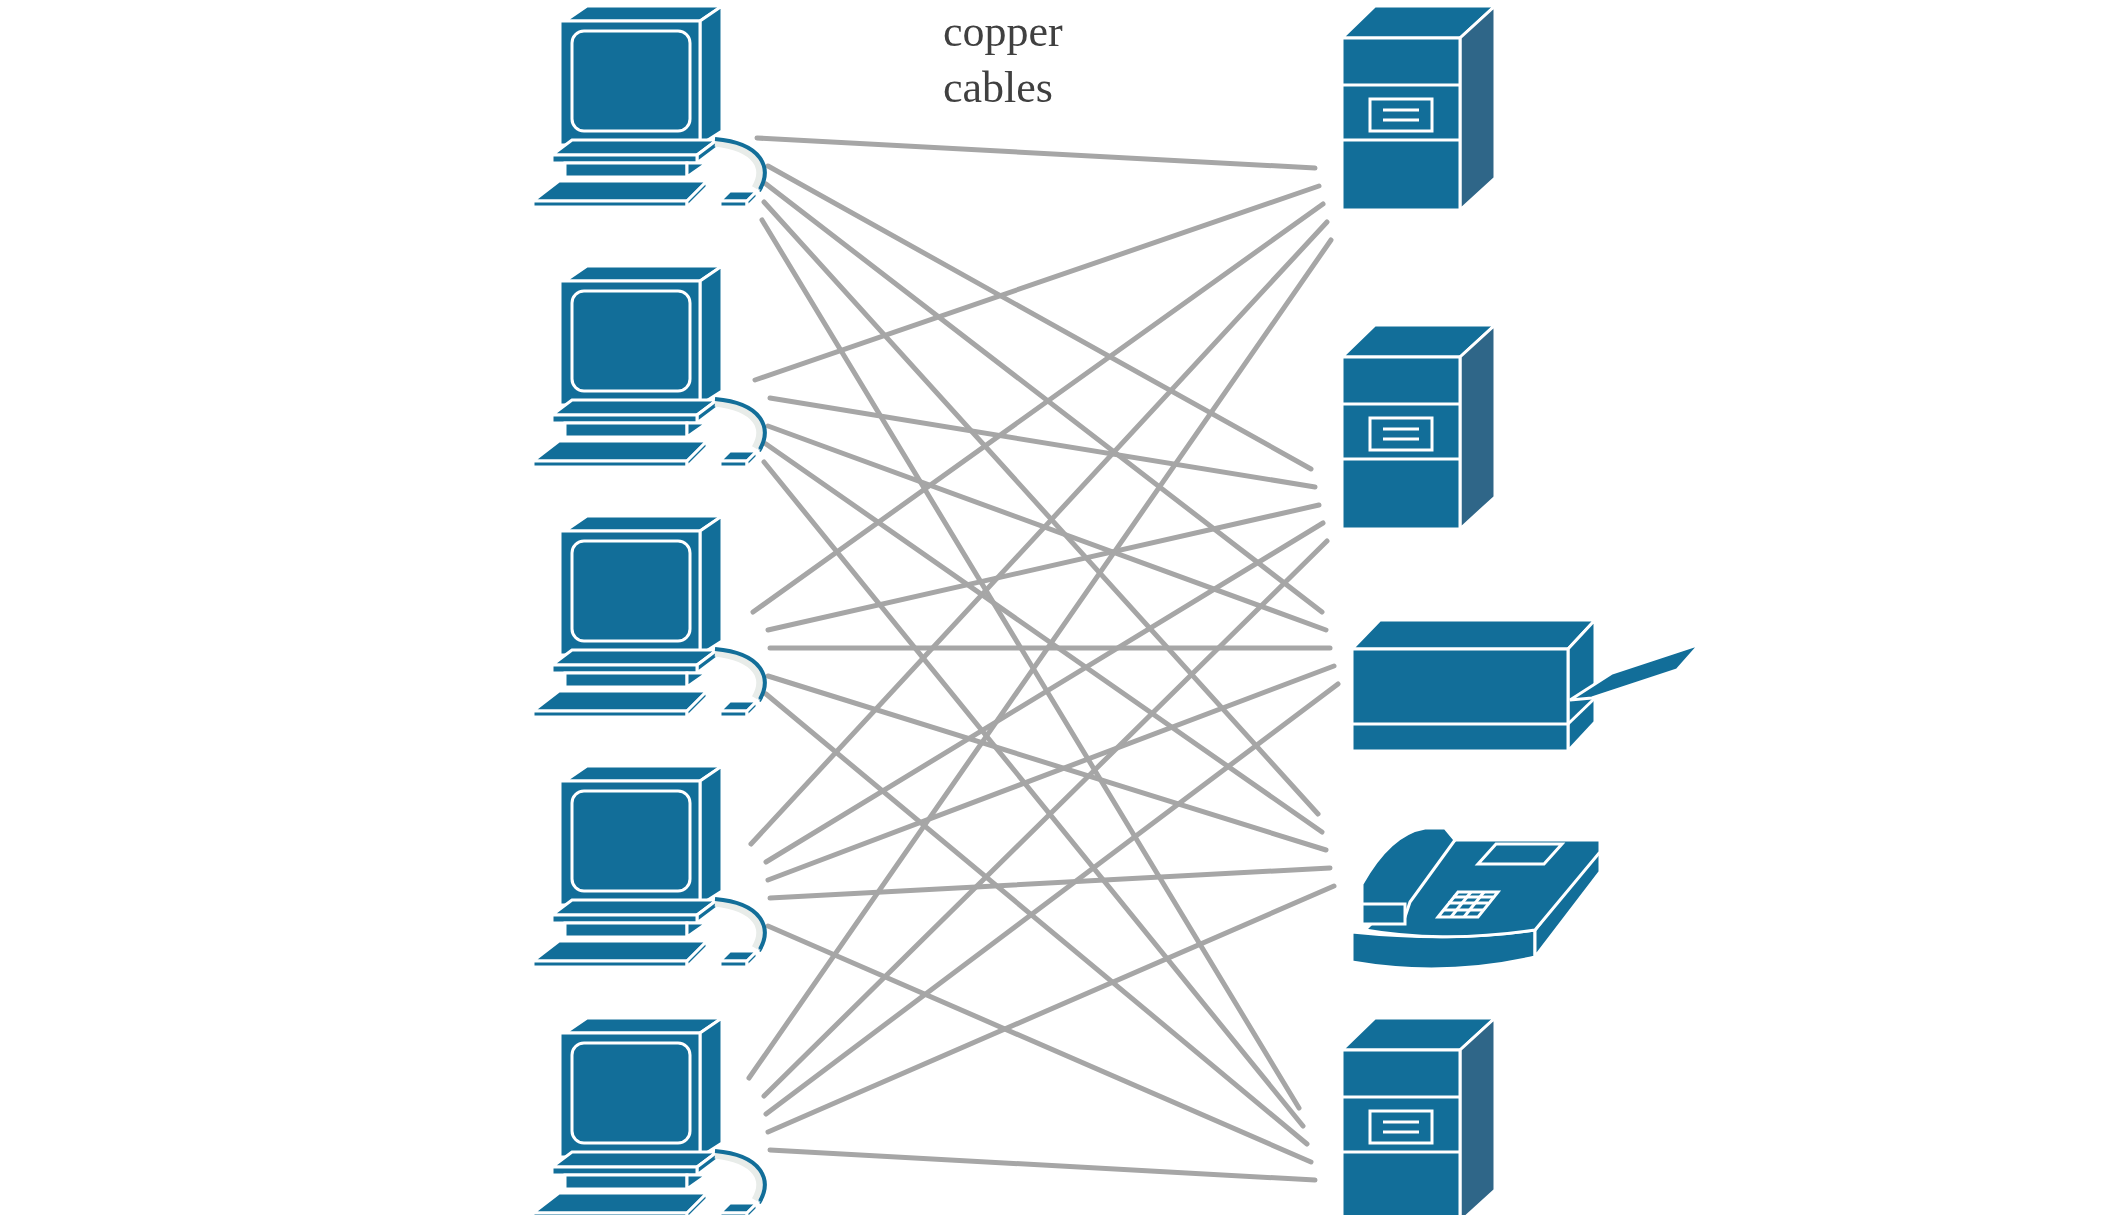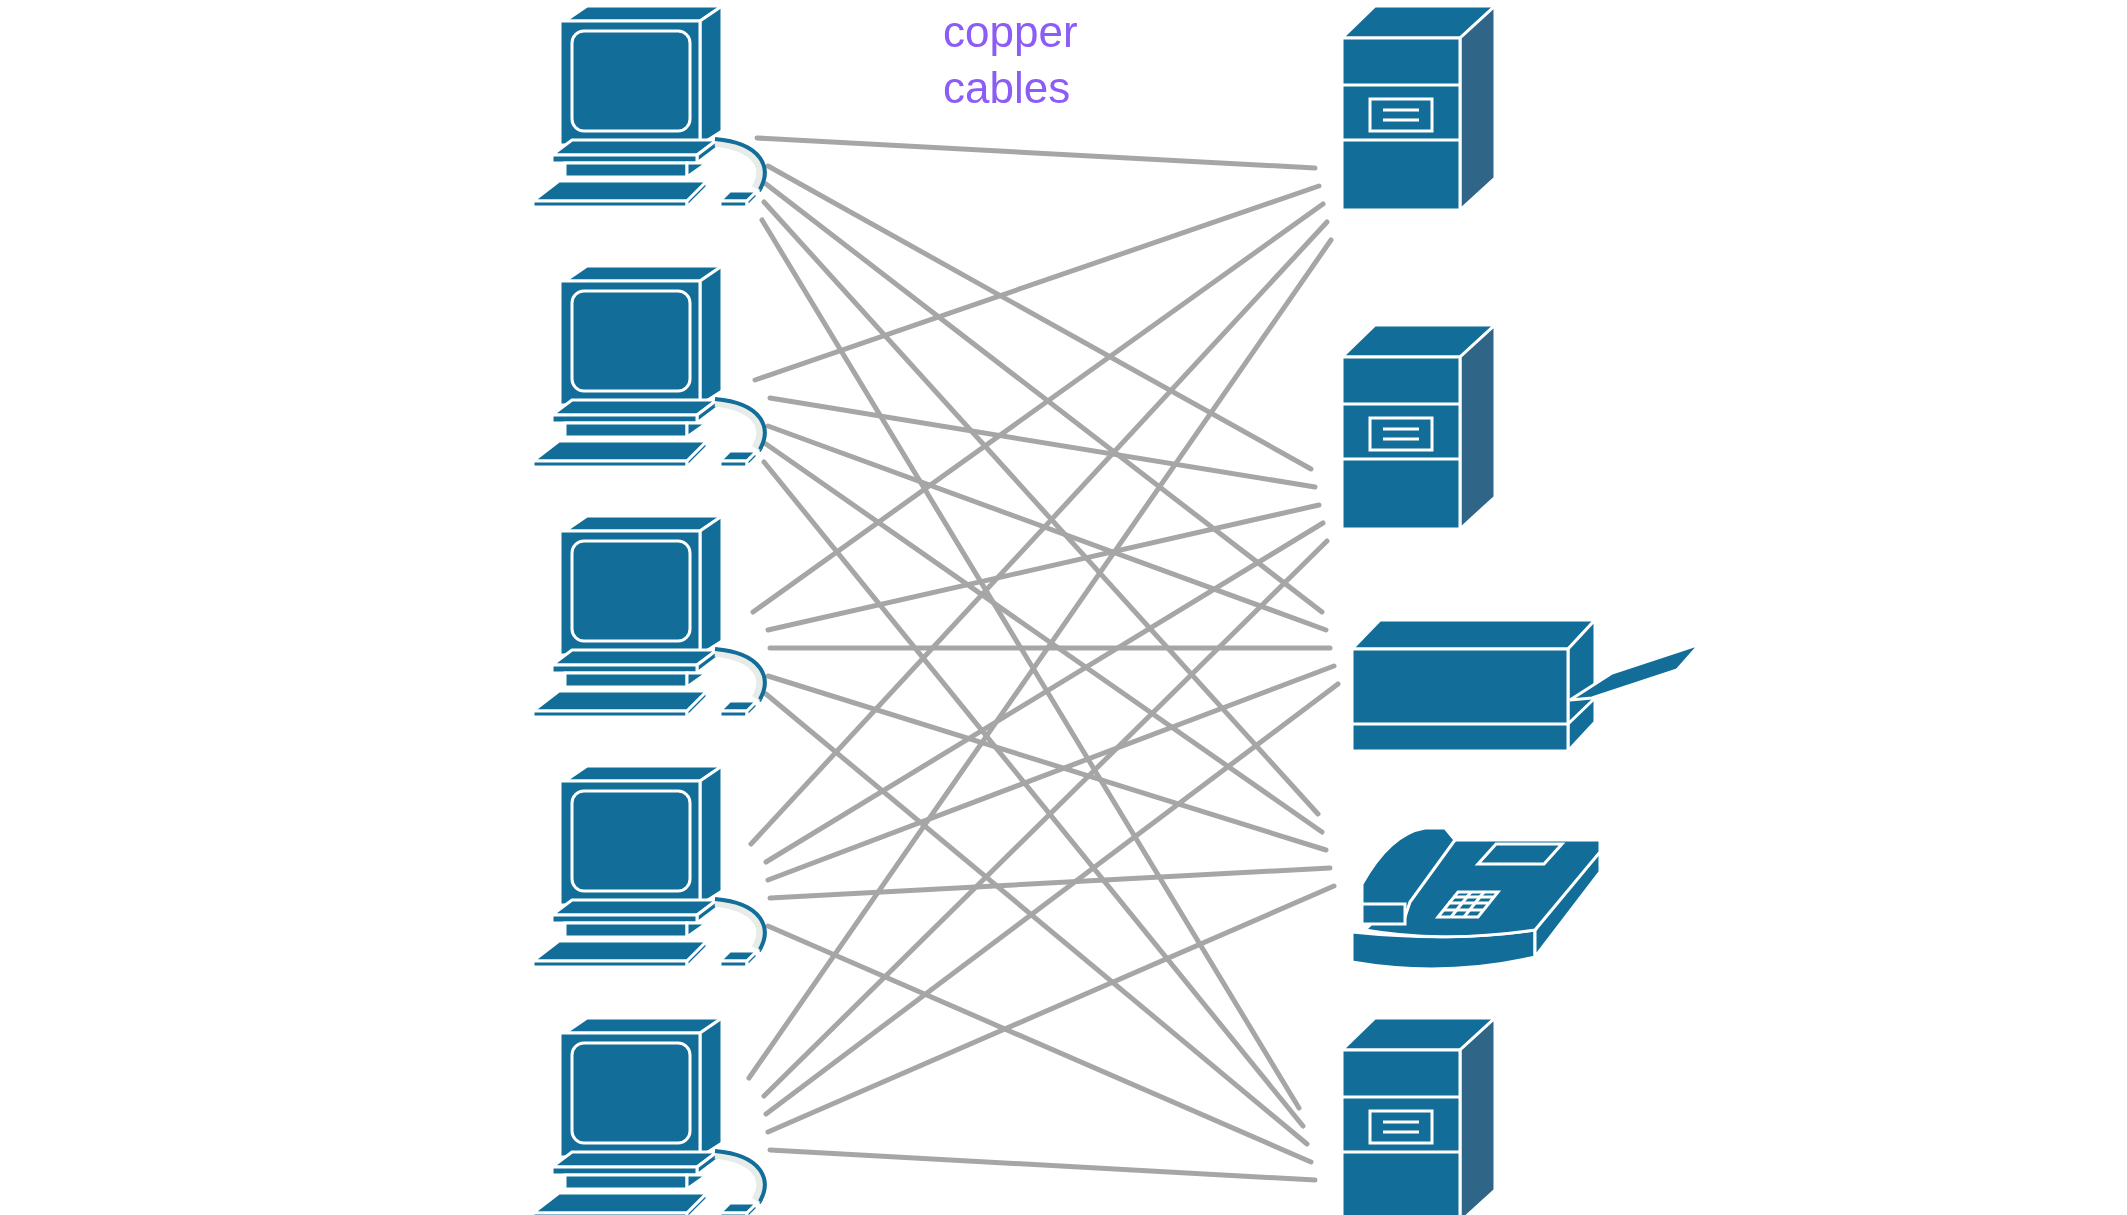--- a/index.html
+++ b/index.html
@@ -1,21 +1,21 @@
 <!DOCTYPE html>
 <html><head>
 <meta charset="utf-8">
 <style>
   html, body { margin: 0; padding: 0; background: #ffffff; }
   body { width: 2127px; height: 1215px; position: relative; overflow: hidden; font-family: "Liberation Sans", sans-serif; }
   #stage { position: absolute; left: 0; top: 0; width: 2127px; height: 1215px; }
   .caption {
     position: absolute; left: 943px; top: 4px; width: 160px;
-    font-family: Liberation Sans, sans-serif; font-size: 44px; line-height: 56px;
-    color: #8b5cf6; text-align: left;
+    font-family: Liberation Serif, serif; font-size: 44px; line-height: 56px;
+    color: #404040; text-align: left;
   }
   .caption span { display: block; }
   .cable { stroke: #a6a6a6; stroke-width: 5; stroke-linecap: round; fill: none; }
   .dev { fill: #126e99; stroke: #ffffff; stroke-width: 3; stroke-linejoin: miter; }
   .dev-side { fill: #2f6688; stroke: #ffffff; stroke-width: 3; }
   .wline { stroke: #ffffff; stroke-width: 3; fill: none; }
   .cord-light { fill: none; stroke: #e8ece9; stroke-width: 7; }
   .cord-dark { fill: none; stroke: #126e99; stroke-width: 4; }
 </style>
 </head>

